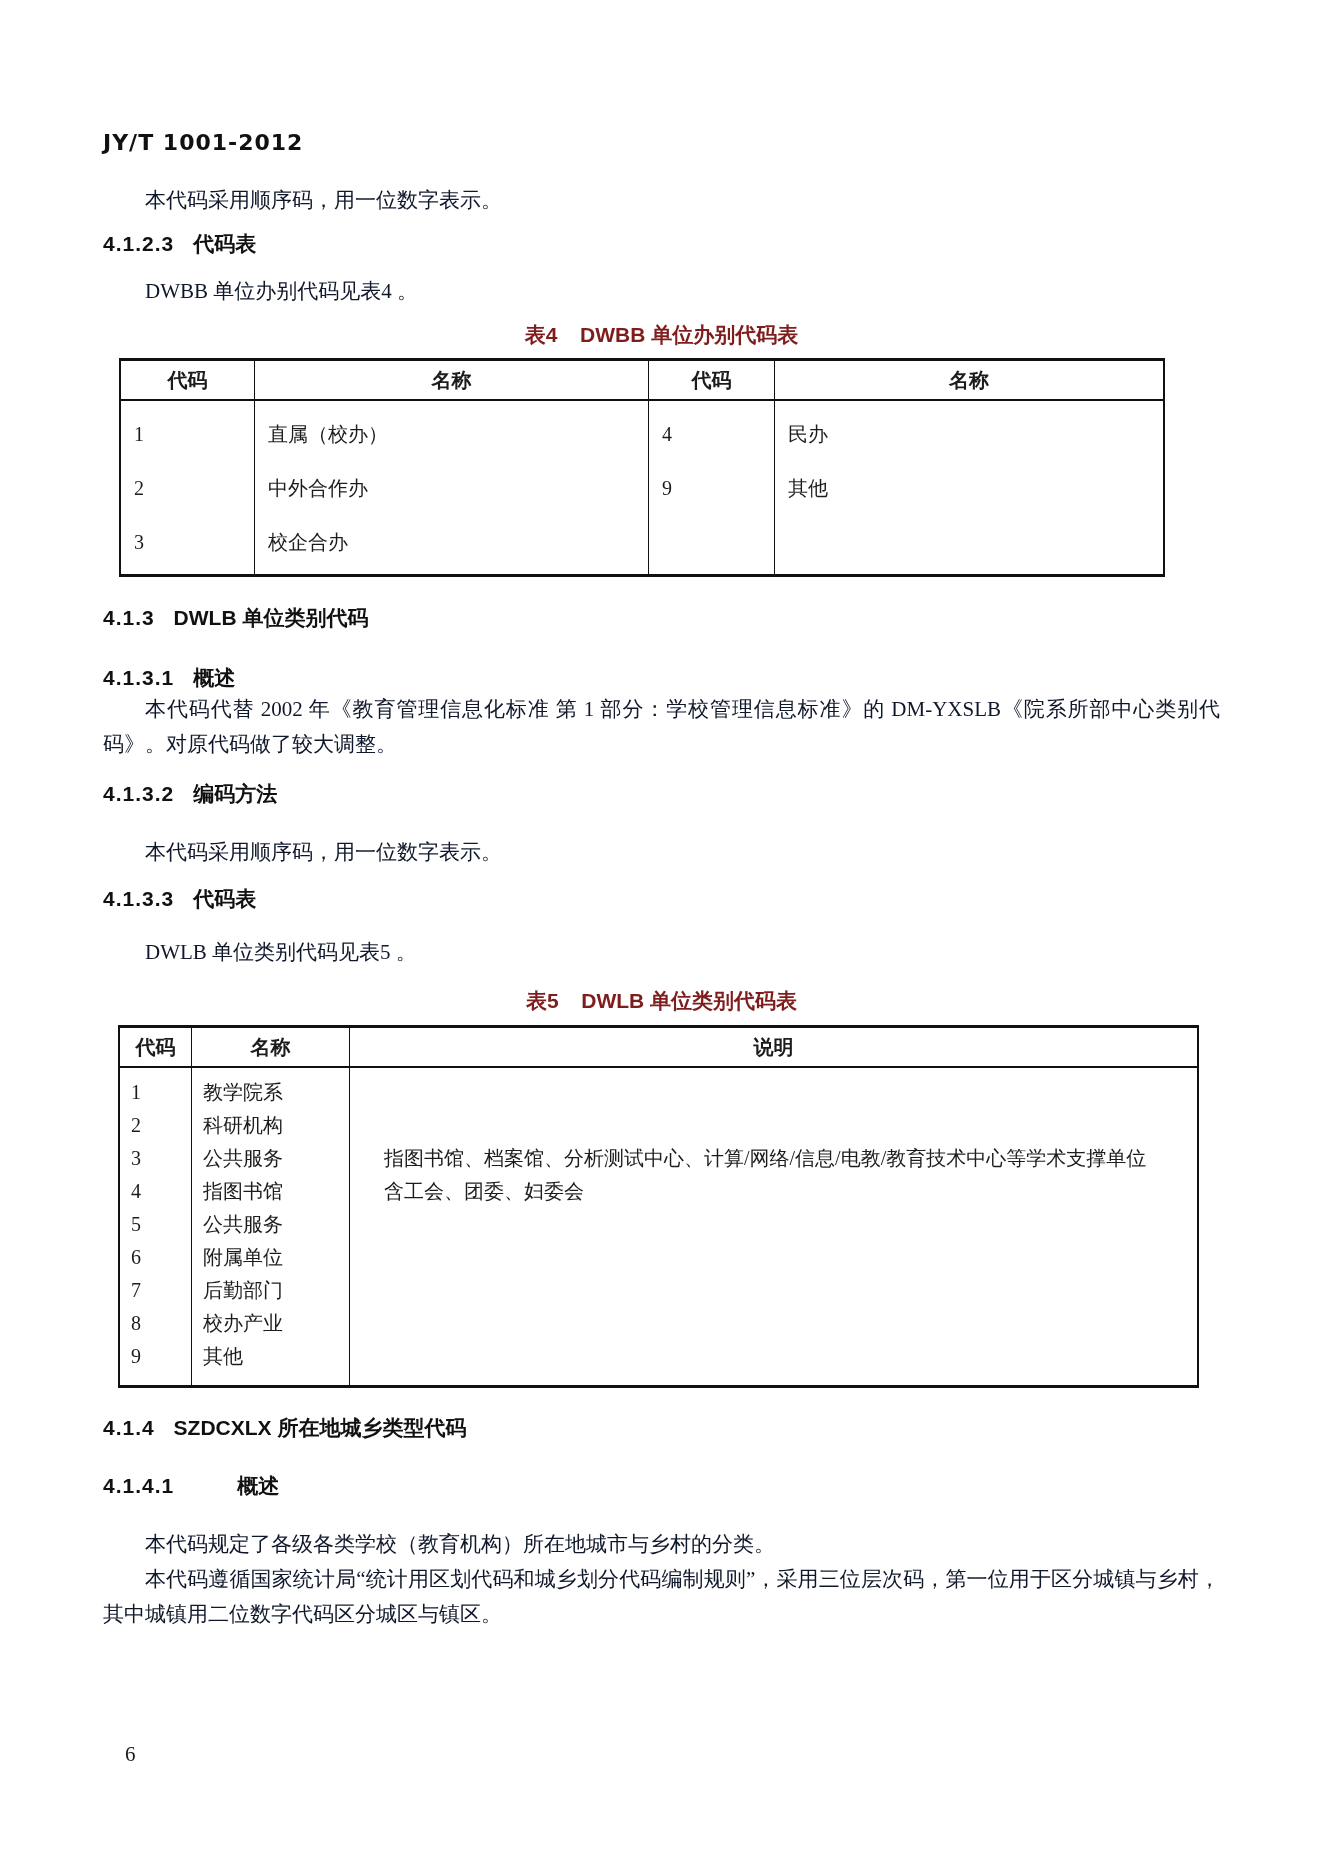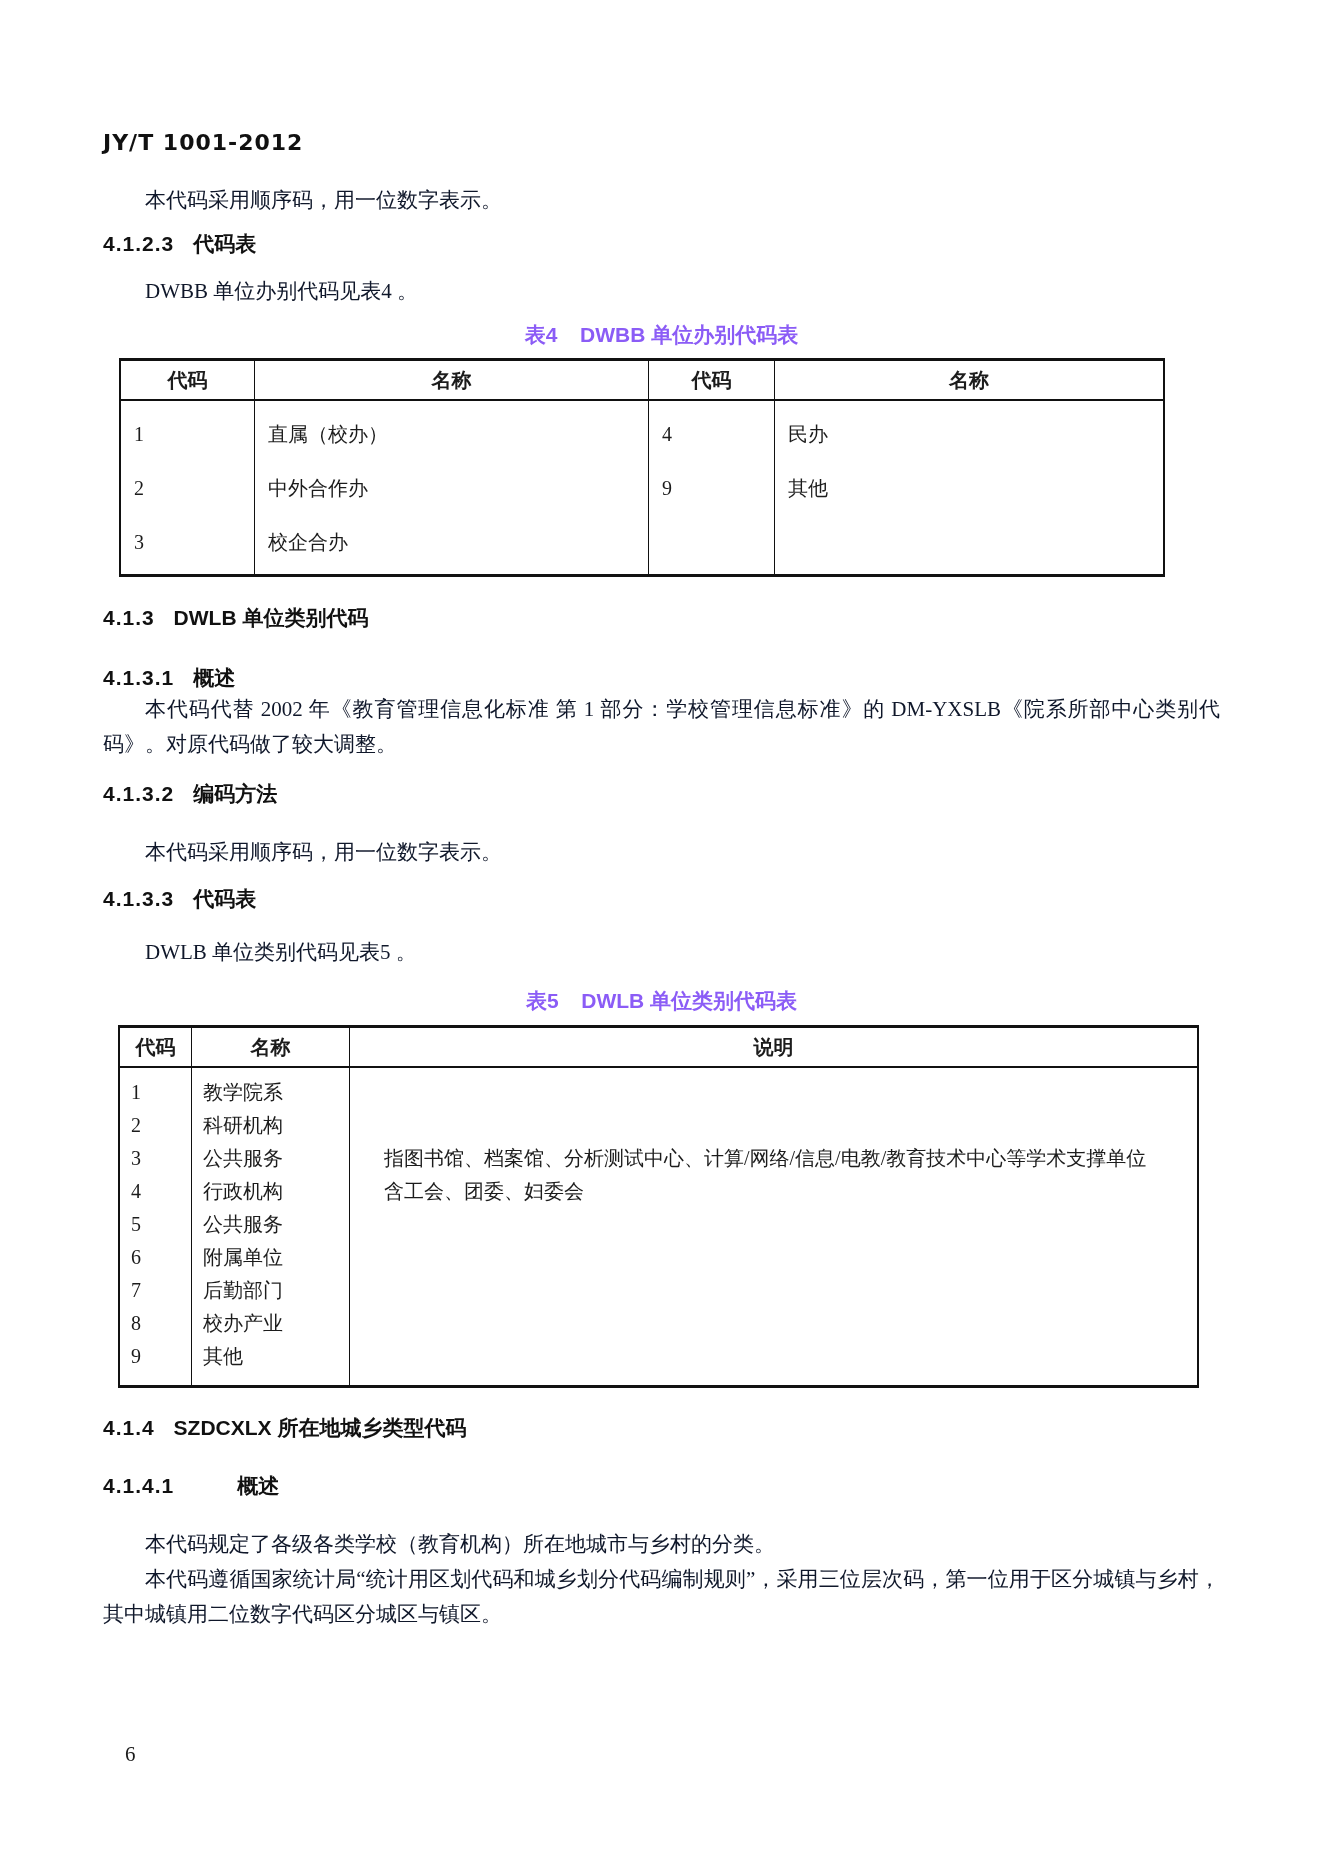--- a/index.html
+++ b/index.html
@@ -43,21 +43,21 @@
     align-items:baseline;
   }
   .heading .h-num { margin-right:0.9em; letter-spacing:1px; }
 
   .table-caption {
     font-family:"Liberation Sans", sans-serif;
     font-weight:bold;
     font-size:21px;
     line-height:28px;
     text-align:center;
-    color:#8b5cf6;
+    color:#7f1d1d;
   }
   .table-caption .cap-title { margin-left:0.8em; }
 
   
   .stdtable {
     border:2px solid #111;
     border-top-width:3px;
     border-bottom-width:3px;
     box-sizing:border-box;
     background:#fff;
@@ -198,21 +198,21 @@
           <div class="line">5</div>
           <div class="line">6</div>
           <div class="line">7</div>
           <div class="line">8</div>
           <div class="line">9</div>
         </div>
         <div class="tcol">
           <div class="line">教学院系</div>
           <div class="line">科研机构</div>
           <div class="line">公共服务</div>
-          <div class="line">行政机构</div>
+          <div class="line">指图书馆</div>
           <div class="line">公共服务</div>
           <div class="line">附属单位</div>
           <div class="line">后勤部门</div>
           <div class="line">校办产业</div>
           <div class="line">其他</div>
         </div>
         <div class="tcol notes">
           <div class="line"></div>
           <div class="line"></div>
           <div class="line">指图书馆、档案馆、分析测试中心、计算/网络/信息/电教/教育技术中心等学术支撑单位</div>

